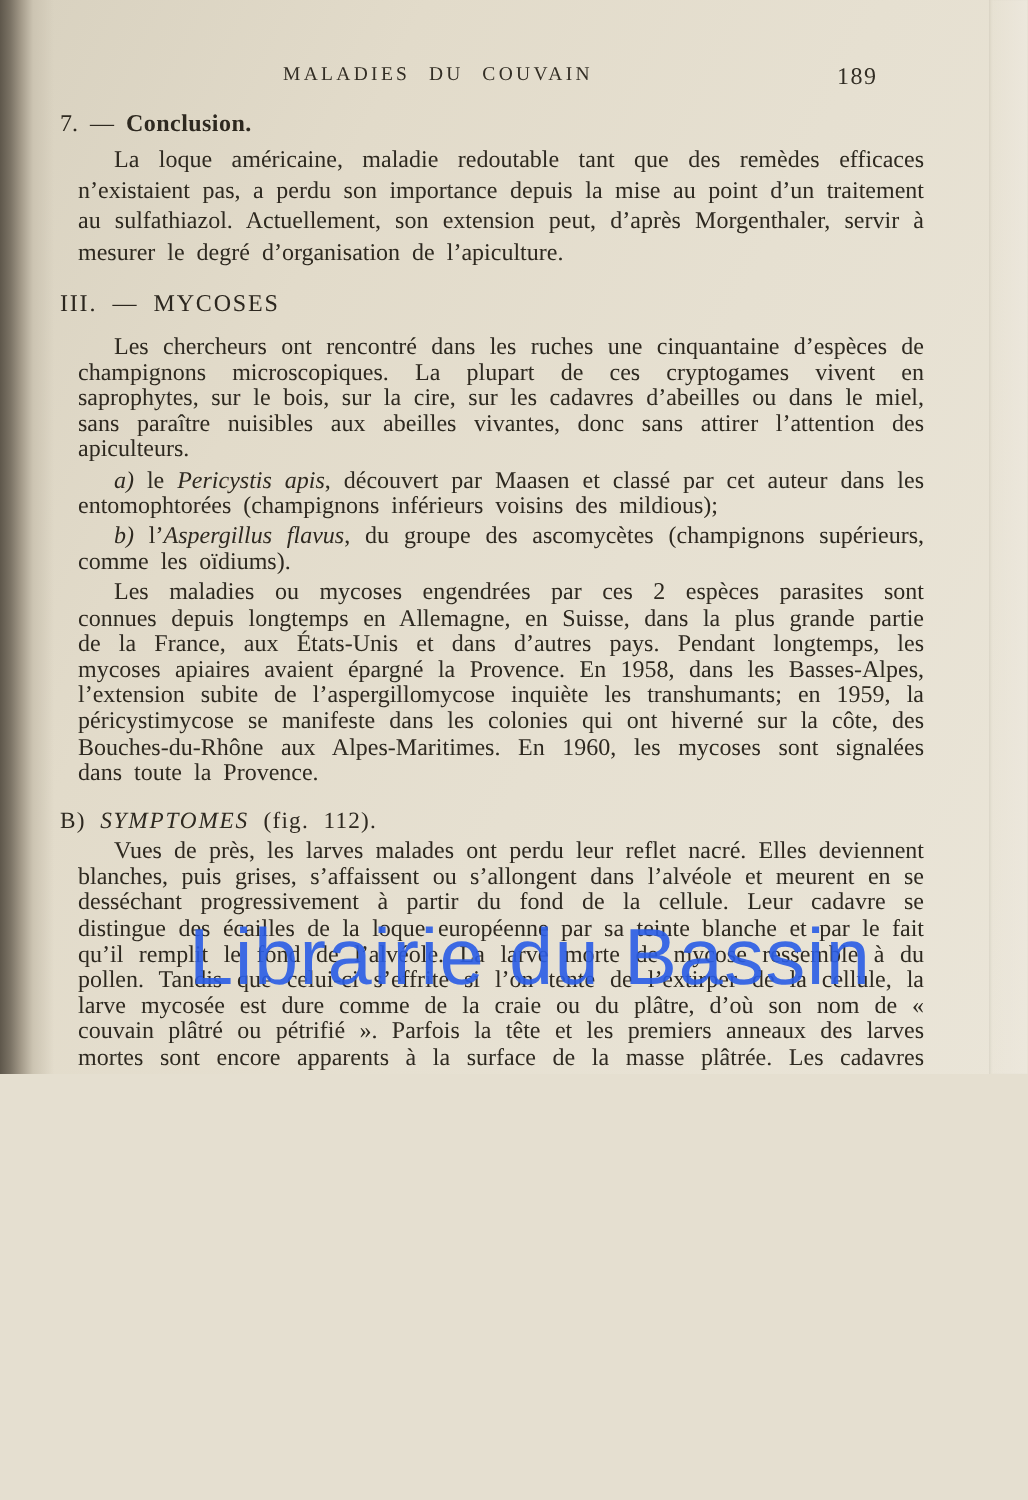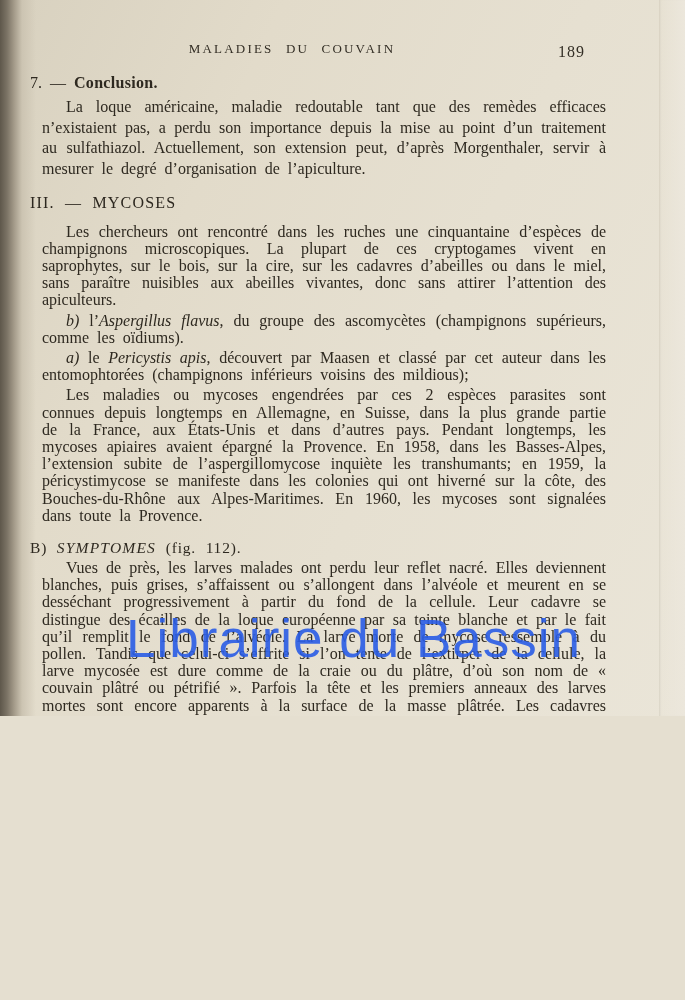--- a/index.html
+++ b/index.html
@@ -26,21 +26,21 @@
   }
   .running-title{
     position:absolute;left:0;top:41px;width:584px;text-align:center;
     font-size:13px;letter-spacing:2.2px;word-spacing:7px;color:#332e25;
   }
   .page-number{
     position:absolute;left:558px;top:43px;
     font-size:16px;letter-spacing:1px;color:#332e25;text-align:center;
   }
   .text-block{
-    position:absolute;left:30px;top:74px;width:576px;
+    position:absolute;left:40px;top:74px;width:576px;
     font-size:16px;line-height:17.2px;text-align:justify;
     word-spacing:4px;color:#2e2920;
   }
   .text-block p{margin:0 0 3px 12px;text-indent:24px;}
   .head-conclusion{
     font-size:16px;font-weight:normal;margin:0 0 5px 0;line-height:18px;
   }
   .head-conclusion b{font-weight:bold;letter-spacing:0.3px;}
   .para-lead{line-height:20.6px;}
   .head-chapter{
@@ -78,23 +78,23 @@
     <h2 class="head-conclusion"><span>7. —</span> <b>Conclusion.</b></h2>
 
     <p class="para-lead">La loque américaine, maladie redoutable tant que des remèdes efficaces n’existaient pas, a perdu son importance depuis la mise au point d’un traitement au sulfathiazol. Actuellement, son extension peut, d’après Morgenthaler, servir à mesurer le degré d’organisation de l’apiculture.</p>
 
     <h3 class="head-chapter">III. — MYCOSES</h3>
 
 
     <p>Les chercheurs ont rencontré dans les ruches une cinquantaine d’espèces de champignons microscopiques. La plupart de ces cryptogames vivent en saprophytes, sur le bois, sur la cire, sur les cadavres d’abeilles ou dans le miel, sans paraître nuisibles aux abeilles vivantes, donc sans attirer l’attention des apiculteurs.</p>
 
 
+    <p><span class="marker-it">a)</span><span> le </span><i>Pericystis apis</i><span>, découvert par Maasen et classé par cet auteur dans les entomophtorées (champignons inférieurs voisins des mildious);</span></p>
+
     <p><span class="marker-it">b)</span><span> l’</span><i>Aspergillus flavus</i><span>, du groupe des ascomycètes (champignons supérieurs, comme les oïdiums).</span></p>
-
-    <p><span class="marker-it">a)</span><span> le </span><i>Pericystis apis</i><span>, découvert par Maasen et classé par cet auteur dans les entomophtorées (champignons inférieurs voisins des mildious);</span></p>
 
     <p>Les maladies ou mycoses engendrées par ces 2 espèces parasites sont connues depuis longtemps en Allemagne, en Suisse, dans la plus grande partie de la France, aux États-Unis et dans d’autres pays. Pendant longtemps, les mycoses apiaires avaient épargné la Provence. En 1958, dans les Basses-Alpes, l’extension subite de l’aspergillomycose inquiète les transhumants; en 1959, la péricystimycose se manifeste dans les colonies qui ont hiverné sur la côte, des Bouches-du-Rhône aux Alpes-Maritimes. En 1960, les mycoses sont signalées dans toute la Provence.</p>
 
     <h4 class="head-sub head-sub-b"><span>B)</span> <span class="it">SYMPTOMES</span> <span>(fig. 112).</span></h4>
 
 
     <p>Vues de près, les larves malades ont perdu leur reflet nacré. Elles deviennent blanches, puis grises, s’affaissent ou s’allongent dans l’alvéole et meurent en se desséchant progressivement à partir du fond de la cellule. Leur cadavre se distingue des écailles de la loque européenne par sa teinte blanche et par le fait qu’il remplit le fond de l’alvéole. La larve morte de mycose ressemble à du pollen. Tandis que celui-ci s’effrite si l’on tente de l’extirper de la cellule, la larve mycosée est dure comme de la craie ou du plâtre, d’où son nom de « couvain plâtré ou pétrifié ». Parfois la tête et les premiers anneaux des larves mortes sont encore apparents à la surface de la masse plâtrée. Les cadavres mycosés n’adhèrent pas aux parois de l’alvéole; les ouvrières les expulsent devant les ruches ou les laissent tomber dans le tiroir des trappes à pollen. Sans voir le couvain de ses ruches, avant même l’apparition des autres symptômes, le producteur de pollen saura, en examinant le contenu de ses trappes, si ses colonies sont ou ne sont pas atteintes de mycoses.</p>
 
   </div>
 

